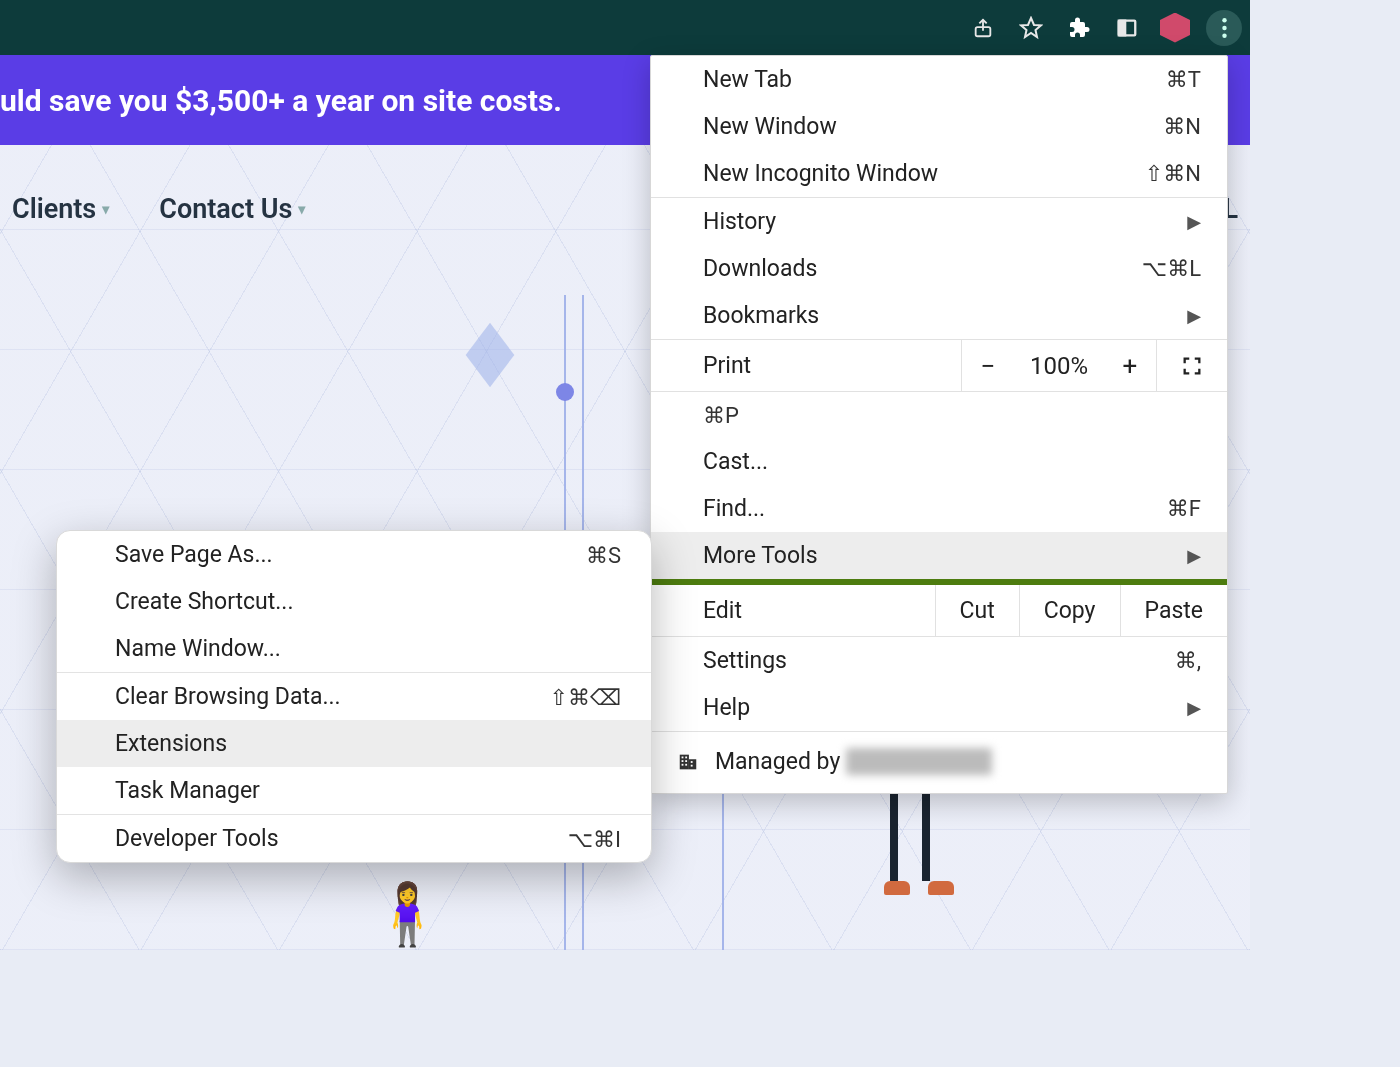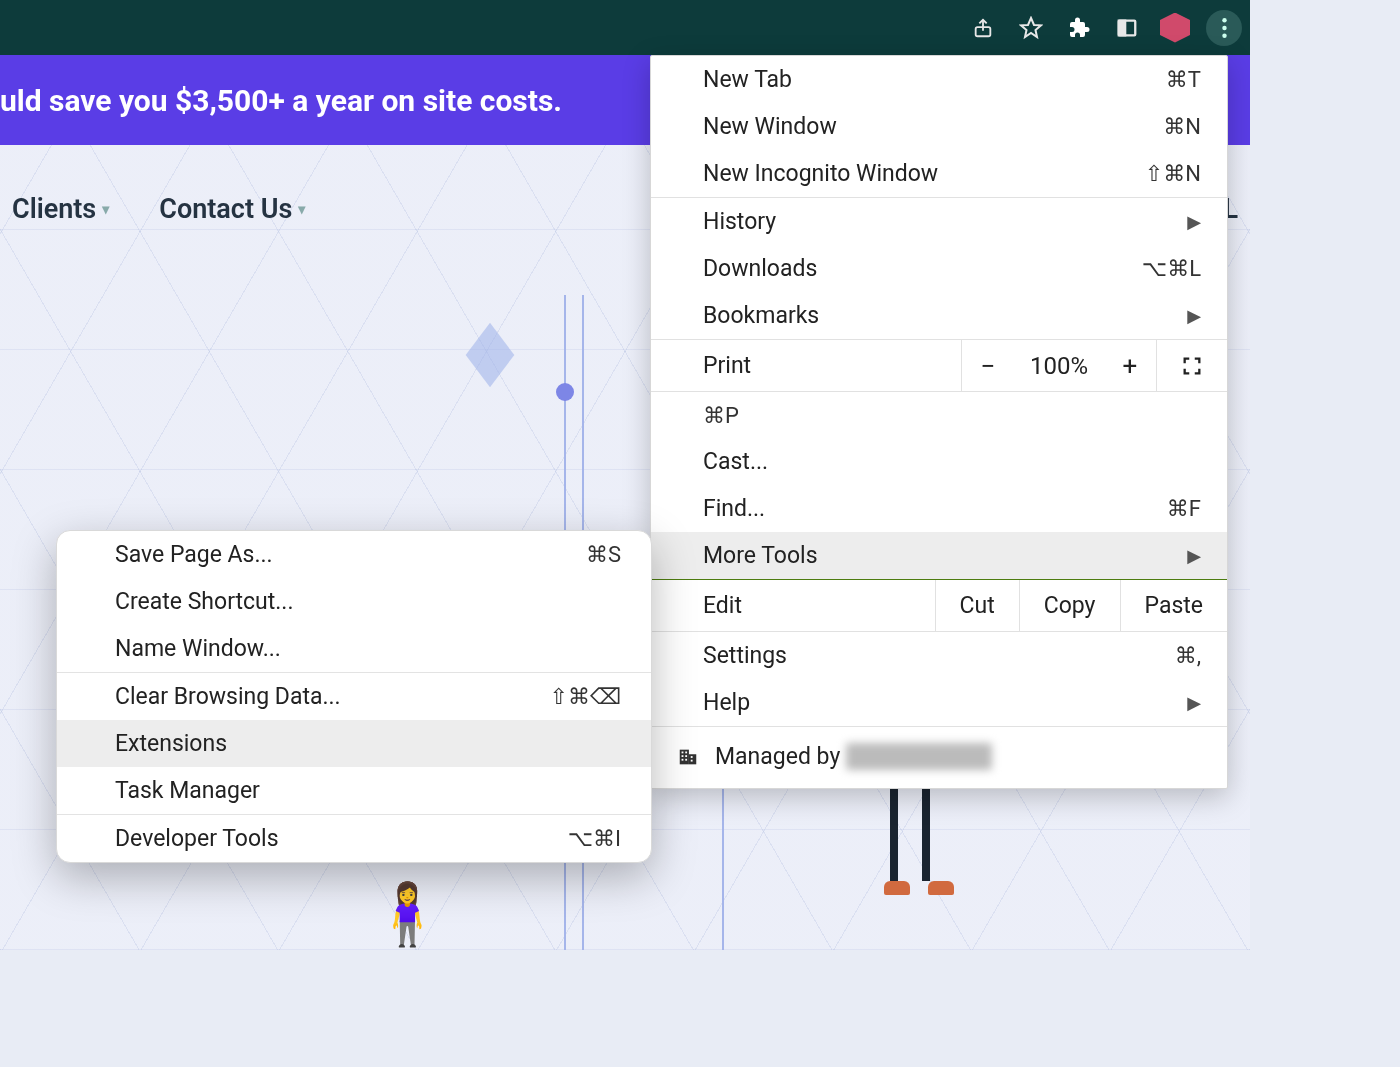--- a/index.html
+++ b/index.html
@@ -114,42 +114,42 @@
   .menu .row .label { flex:1; }
   .menu .row .shortcut { color:#333; font-size:22px;}
   .menu .sep { height:1px; background:#e1e1e1; }
   .menu .caret-right { color:#555; font-size:18px;}
   .zoom-row { display:flex; align-items:center; border-top:1px solid #e1e1e1; border-bottom:1px solid #e1e1e1;}
   .zoom-row .zlabel{ flex:1; padding:12px 0 12px 52px;}
   .zoom-row .zbtn{ width:52px; text-align:center; font-size:26px; cursor:pointer;}
   .zoom-row .zval{ width:90px; text-align:center; font-size:24px;}
   .zoom-row .divider{ width:1px; align-self:stretch; background:#e1e1e1;}
   .zoom-row .fs{ width:70px; display:flex; align-items:center; justify-content:center; cursor:pointer;}
-  .edit-row { display:flex; align-items:center; border-top:1px solid #4d7c0f; border-bottom:1px solid #e1e1e1;}
+  .edit-row { display:flex; align-items:center; border-top:6px solid #4d7c0f; border-bottom:1px solid #e1e1e1;}
   .edit-row .elabel{ flex:1; padding:12px 0 12px 52px;}
   .edit-row .ebtn{ padding:12px 24px; border-left:1px solid #e1e1e1; cursor:pointer;}
   .managed-row { display:flex; align-items:center; gap:16px; padding:16px 26px 18px 26px;}
   .managed-row .blur { filter: blur(4px); background:#bbb; color:#bbb; padding:0 4px; border-radius:2px;}
   .building-icon { width:22px; height:22px; }
 
   
   .submenu {
     position:absolute;
     top:530px; left:56px;
     width:596px;
     background:#fff;
     border:1px solid #d9d9d9;
     border-radius:14px;
     box-shadow: 0 14px 44px rgba(0,0,0,.28);
     font-size:23px;
     color:#222;
     overflow:hidden;
   }
   .submenu .srow {
-    display:flex; align-items:center;
+    display:flex; align-items:flex-end;
     padding:10px 30px 10px 58px;
     min-height:46px;
     cursor:pointer;
   }
   .submenu .srow.highlight{ background:#ededed; }
   .submenu .srow .label{flex:1;}
   .submenu .srow .shortcut{ color:#333; font-size:22px;}
   .submenu .sep { height:1px; background:#e3e3e3; }
 
   svg { display:block; }

